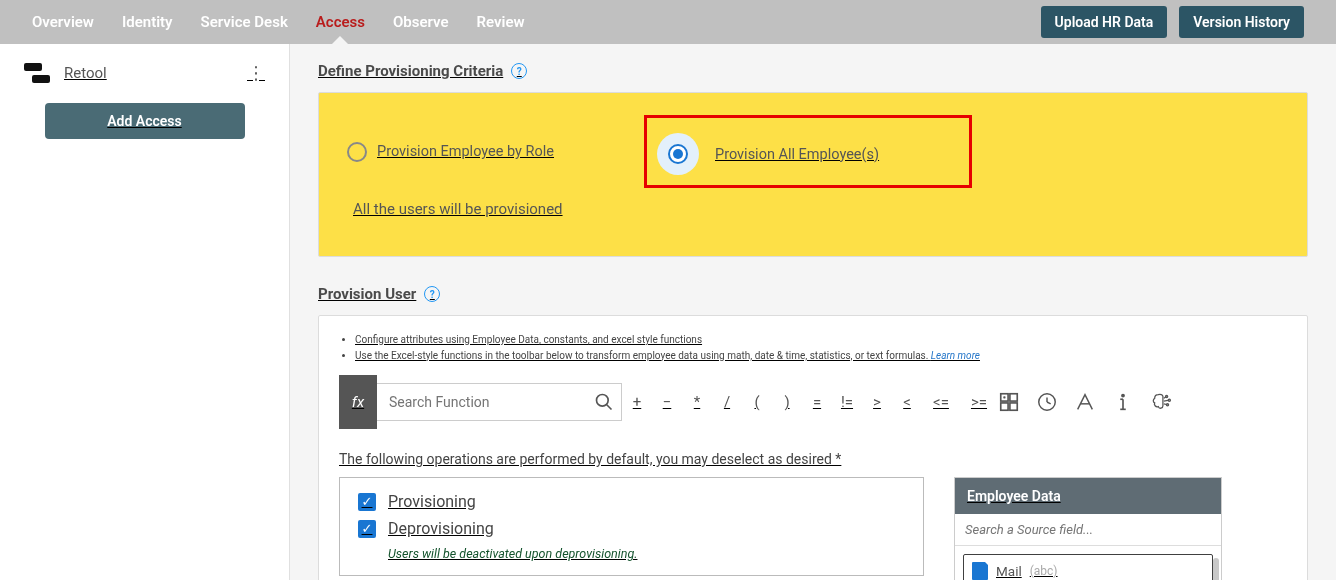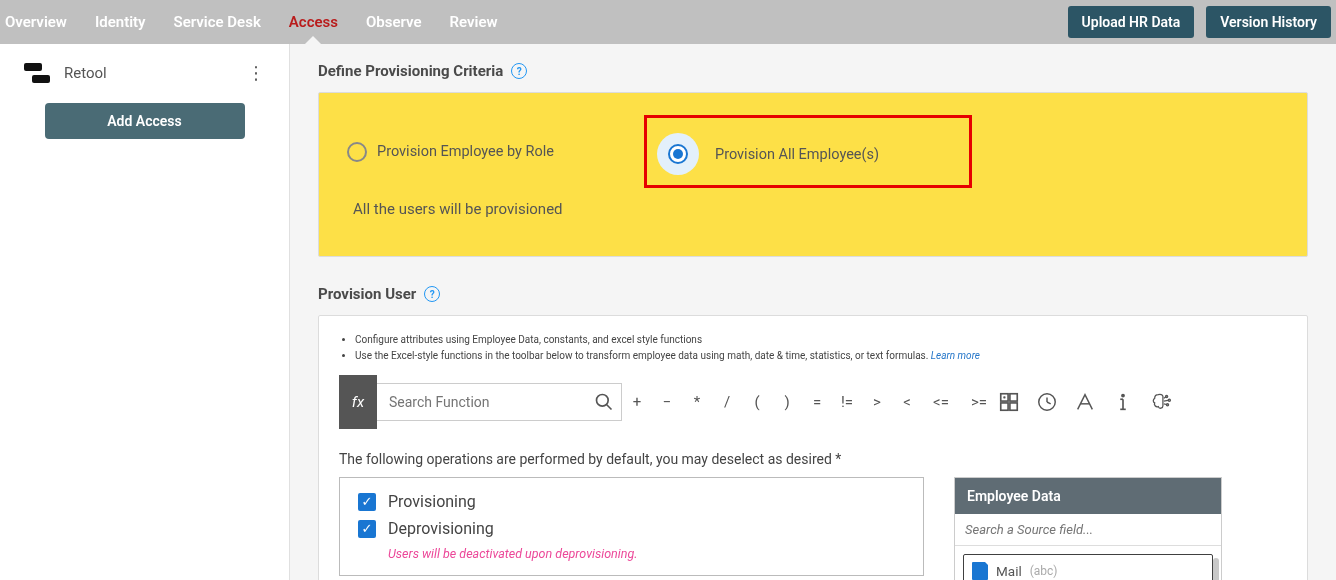--- a/index.html
+++ b/index.html
@@ -1,27 +1,27 @@
 <!DOCTYPE html>
 <html><head>
   <meta charset="utf-8">
   <style>
     * { box-sizing: border-box; margin: 0; padding: 0; font-family: -apple-system, BlinkMacSystemFont, "Segoe UI", Roboto, Arial, sans-serif; }
     body { background: #f5f5f5; width: 1336px; height: 580px; overflow: hidden; }
 
     
-    .top-nav { background: #c0c0c0; height: 44px; display: flex; align-items: center; padding: 0 5px; justify-content: space-between; }
+    .top-nav { background: #c0c0c0; height: 44px; display: flex; align-items: center; padding: 0 32px; justify-content: space-between; }
     .nav-tabs { display: flex; gap: 28px; }
     .nav-tab { color: #fff; font-weight: 600; font-size: 15px; cursor: pointer; position: relative; padding: 12px 0; }
     .nav-tab.active { color: #b91c1c; }
     .nav-tab.active::after { content: ""; position: absolute; bottom: -1px; left: 50%; transform: translateX(-50%); border-left: 8px solid transparent; border-right: 8px solid transparent; border-bottom: 8px solid #f5f5f5; }
     .nav-buttons { display: flex; gap: 12px; }
     .nav-btn { background: #2c5565; color: #fff; border: none; padding: 8px 14px; font-weight: 600; font-size: 14px; border-radius: 3px; cursor: pointer; }
 
-    .layout { display: flex; height: calc(100% - 44px); }
+    .layout { display: flex; height: calc(100% - 44px); text-decoration: underline; }
 
     
     .sidebar { width: 290px; background: #fff; border-right: 1px solid #e0e0e0; padding: 18px 24px; }
     .side-header { display: flex; align-items: center; justify-content: space-between; margin-bottom: 20px; }
     .side-title-wrap { display: flex; align-items: center; gap: 14px; }
     .app-logo { width: 26px; height: 20px; position: relative; }
     .app-logo .bar1 { position:absolute; top:0; left:0; width:18px; height:8px; background:#111; border-radius:2px; }
     .app-logo .bar2 { position:absolute; bottom:0; left:8px; width:18px; height:8px; background:#111; border-radius:2px; }
     .side-title { font-size: 15px; color: #555; }
     .kebab { color: #555; font-size: 18px; cursor: pointer; }
@@ -59,21 +59,21 @@
     .op { width:30px; text-align:center; color:#555; font-size:15px; cursor:pointer; }
     .opwide { width:38px; }
     .tool-icon { width:38px; text-align:center; color:#555; cursor:pointer; }
 
     .ops-text { color:#444; font-size:14px; margin-bottom:10px; }
 
     .lower-row { display:flex; gap:30px; align-items:flex-start; }
     .ops-box { border:1px solid #bbb; padding:14px 18px; flex:0 0 585px; }
     .chk-row { display:flex; align-items:center; gap:12px; margin-bottom:8px; color:#444; }
     .chk { width:18px; height:18px; background:#1976d2; border-radius:2px; display:flex; align-items:center; justify-content:center; color:#fff; font-size:13px; cursor:pointer; }
-    .sub-note { font-style:italic; color:#ec4899; font-size:12.5px; margin-left:30px; }
+    .sub-note { font-style:italic; color:#14532d; font-size:12.5px; margin-left:30px; }
 
     .emp-panel { flex:0 0 268px; border:1px solid #ccc; position:relative; }
     .emp-head { background:#5f6c74; color:#fff; padding:10px 12px; font-size:14px; font-weight:600; }
     .emp-search { width:100%; border:none; border-bottom:1px solid #ddd; padding:8px 10px; font-size:13px; font-style:italic; color:#888; outline:none; }
     .emp-list { padding:8px; }
     .emp-item { border:1px solid #404040; border-radius:2px; padding:7px 8px; display:flex; align-items:center; gap:8px; font-size:13.5px; color:#555; margin-bottom:6px; cursor:pointer; }
     .emp-icon { width:16px; height:18px; background:#1976d2; border-radius:1px; position:relative; }
     .emp-icon::before { content:""; position:absolute; top:0; right:-2px; border-top:5px solid #fff; border-left:5px solid transparent; }
     .emp-type { color:#aaa; font-size:12px; }
     .scroll-ind { position:absolute; right:2px; top:80px; width:6px; height:40px; background:#c8c8c8; border-radius:3px; }

